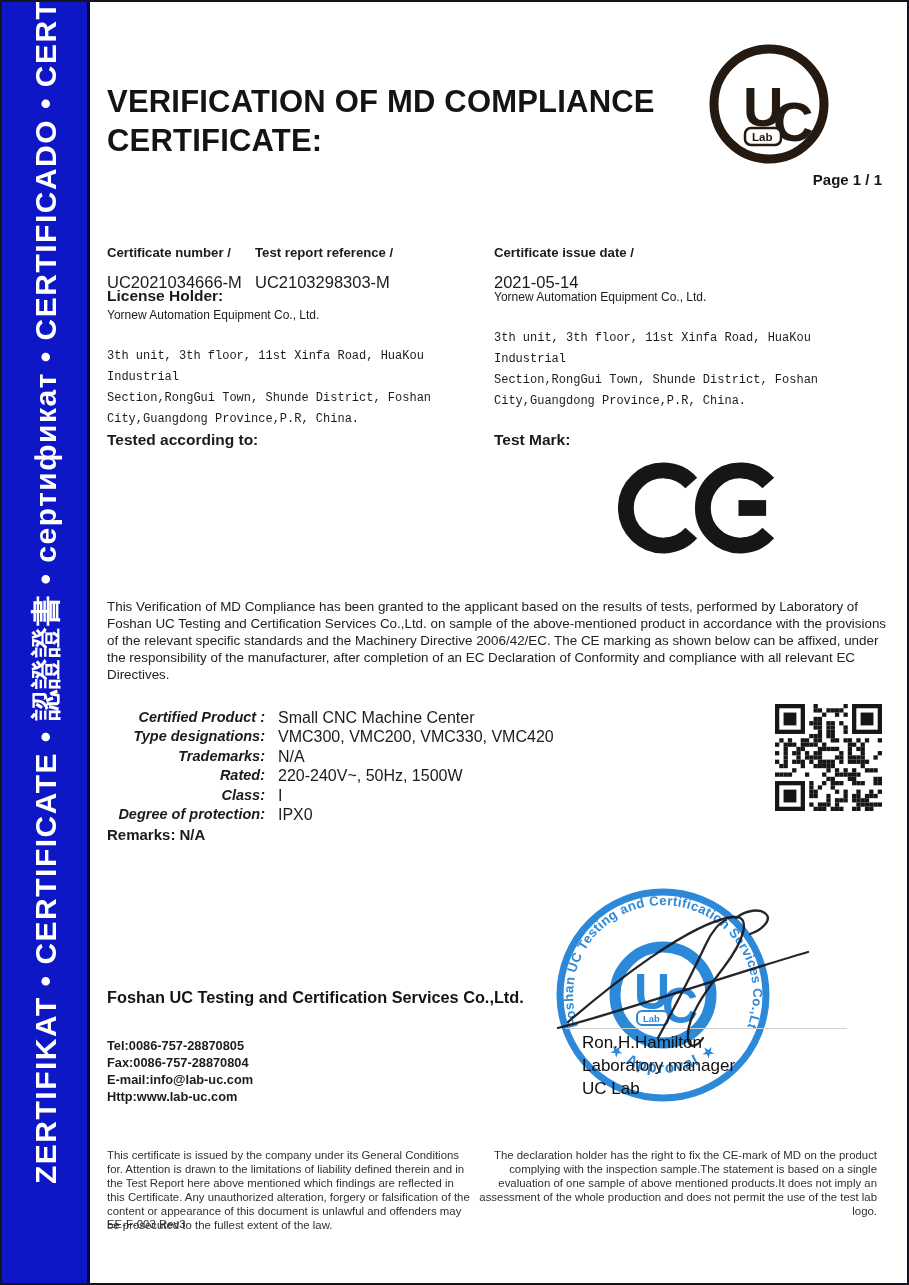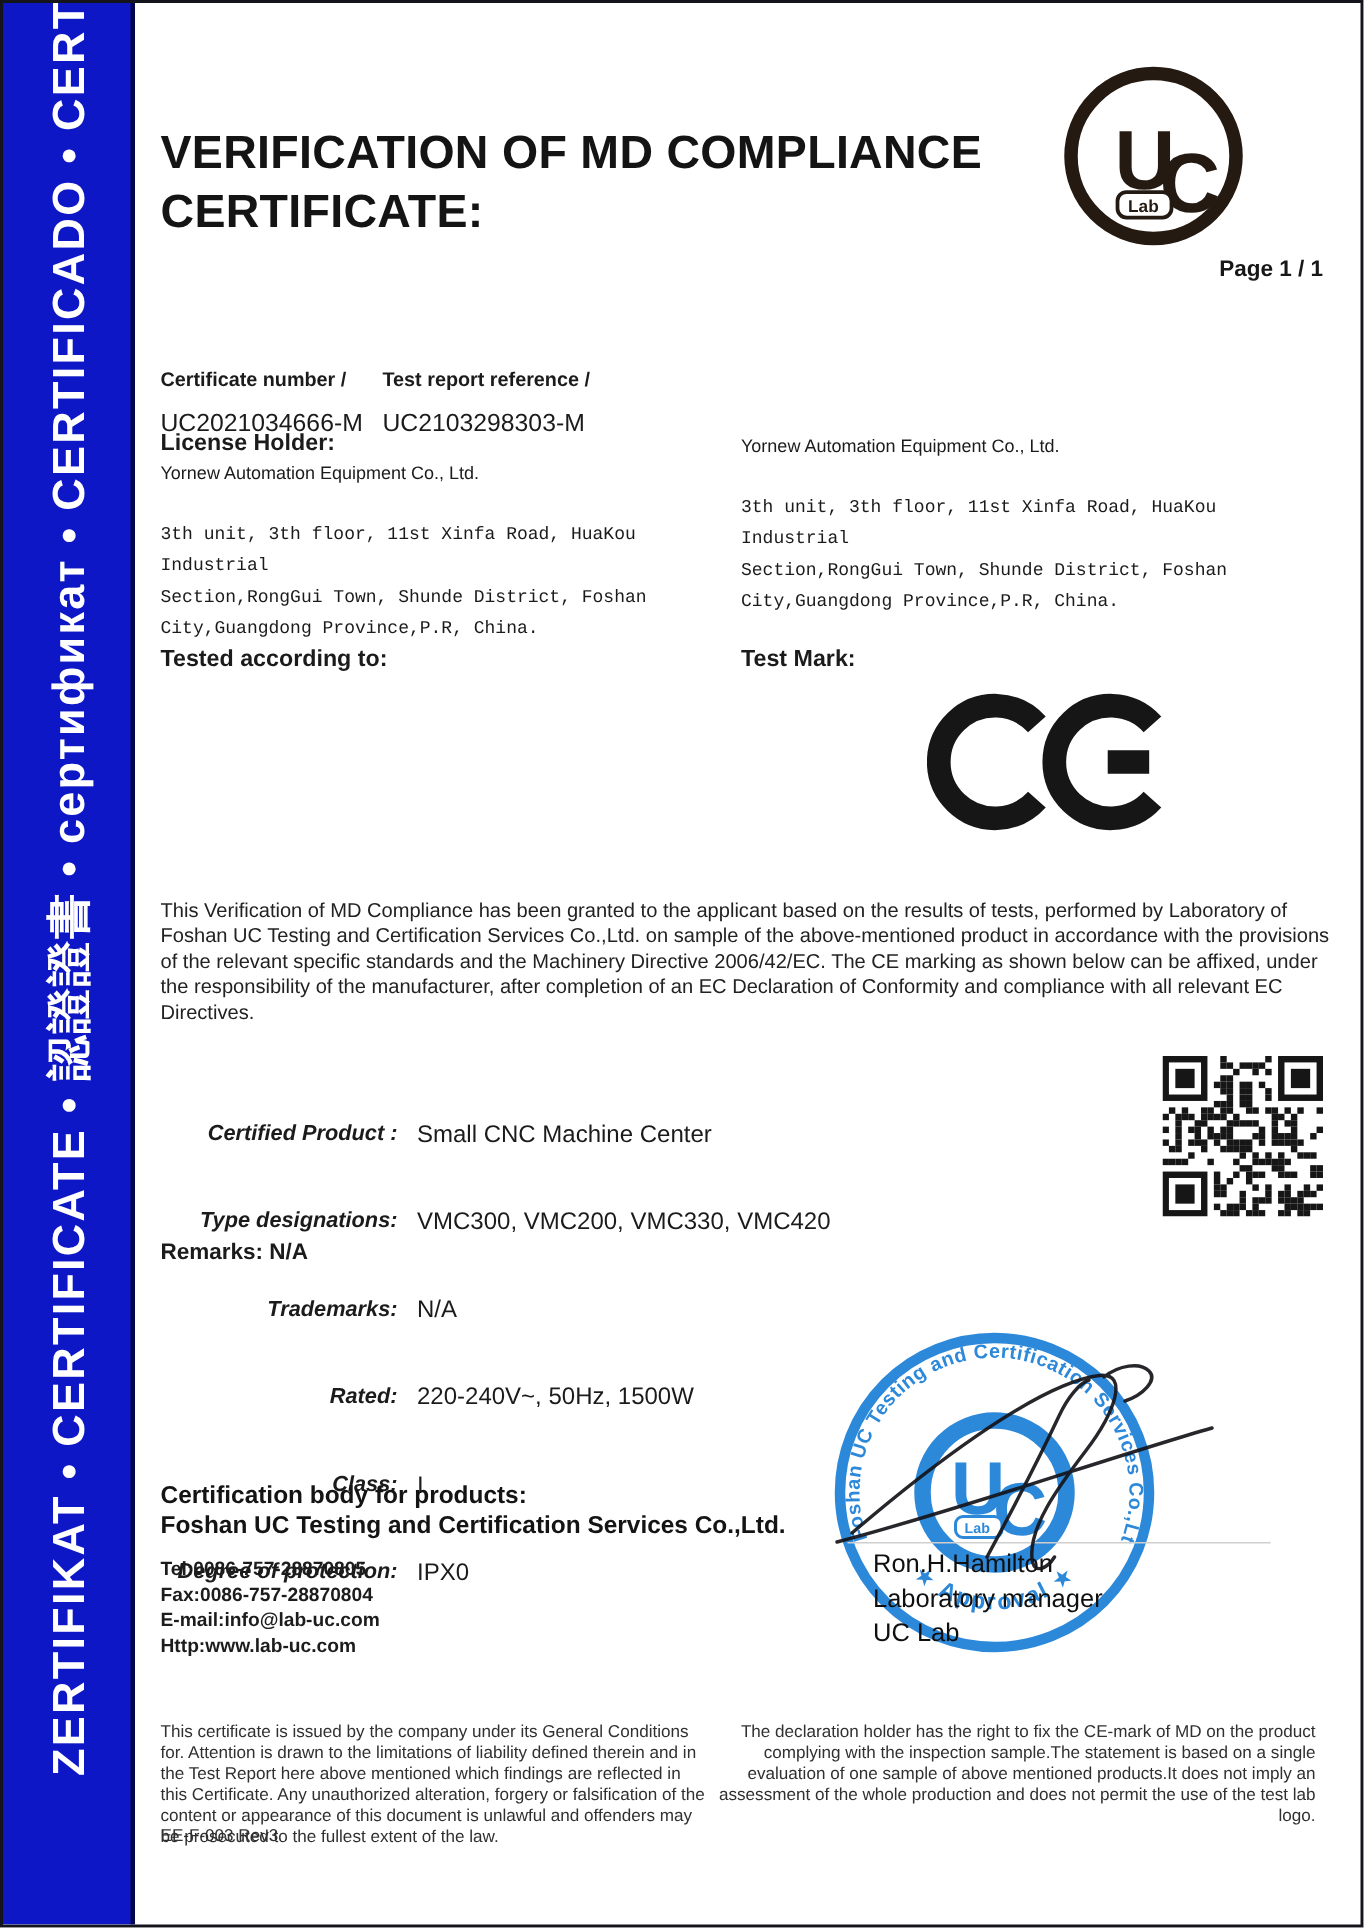--- a/index.html
+++ b/index.html
@@ -21,21 +21,21 @@
   .meta-label{font-size:13.2px;font-weight:bold;margin-top:37px;}
   .meta-value{font-size:16.5px;margin-top:13px;}
   .party{top:285px;}
   .party-label{font-weight:bold;font-size:15.5px;}
   .party-name{font-size:12px;margin-top:3px;}
   .party-address{margin-top:24px;font-size:12px;line-height:21px;font-family:Liberation Mono, monospace;}
   .section-label{font-weight:bold;font-size:15.5px;}
   .standards{left:105px;top:479px;font-size:16.5px;line-height:21.5px;}
   .statement{left:105px;top:597px;width:782px;font-size:13.4px;line-height:16.9px;color:#222;}
   .product{left:105px;top:706px;}
-  .prow{display:flex;line-height:19.4px;margin-top:39px;}
+  .prow{display:flex;line-height:19.4px;}
   .plabel{width:158px;text-align:right;font-style:italic;font-weight:bold;font-size:14.5px;}
   .pvalue{padding-left:13px;font-size:16px;}
   .remarks{left:105px;top:824px;font-weight:bold;font-size:15px;}
   .certbody{left:105px;top:985px;font-weight:bold;font-size:16.3px;line-height:20px;color:#141414;}
   .contacts{left:105px;top:1035px;font-weight:bold;font-size:12.8px;line-height:17px;color:#1c1c1c;}
   .sig-line{left:563px;top:1026px;width:282px;border-top:1.5px solid #cfcfcf;}
   .signer{left:580px;top:1029px;font-size:17px;line-height:23px;color:#0f0f0f;}
   .footer{font-size:11.4px;line-height:14px;color:#303030;}
   .footer-left{left:105px;top:1146px;width:366px;}
   .footer-right{left:477px;top:1146px;width:398px;text-align:right;}
@@ -66,20 +66,24 @@
 
   <div class="abs page-label">Page  1 / 1</div>
 
   <div class="abs meta-col" style="left:105px">
     <div class="meta-label">Certificate number /</div>
     <div class="meta-value">UC2021034666-M</div>
   </div>
   <div class="abs meta-col" style="left:253px">
     <div class="meta-label">Test report reference /</div>
     <div class="meta-value">UC2103298303-M</div>
+  </div>
+  <div class="abs meta-col" style="left:492px">
+    <div class="meta-label">Certificate issue date /</div>
+    <div class="meta-value">2021-05-14</div>
   </div>
 
   <div class="abs party" style="left:105px;width:378px">
     <div class="party-label">License Holder:</div>
     <div class="party-name">Yornew Automation Equipment Co., Ltd.</div>
     <div class="party-address">
       <div>3th unit, 3th floor, 11st Xinfa Road, HuaKou Industrial</div>
       <div>Section,RongGui Town, Shunde District, Foshan</div>
       <div>City,Guangdong Province,P.R, China.</div>
     </div>
@@ -347,21 +351,20 @@
         <rect x="75.60000000000001" y="0" width="29.400000000000002" height="29.400000000000002"></rect>
         <rect fill="#fff" x="79.8" y="4.2" width="21" height="21"></rect>
         <rect x="84" y="8.4" width="12.600000000000001" height="12.600000000000001"></rect>
         <rect x="0" y="75.60000000000001" width="29.400000000000002" height="29.400000000000002"></rect>
         <rect fill="#fff" x="4.2" y="79.8" width="21" height="21"></rect>
         <rect x="8.4" y="84" width="12.600000000000001" height="12.600000000000001"></rect>
       </g>
     </svg>
 
   <div class="abs certbody">
-    <div>Certification body for products:</div>
     <div>Foshan UC Testing and Certification Services Co.,Ltd.</div>
   </div>
   <div class="abs contacts">
     <div>Tel:0086-757-28870805</div>
     <div>Fax:0086-757-28870804</div>
     <div>E-mail:info@lab-uc.com</div>
     <div>Http:www.lab-uc.com</div>
   </div>
 
   <svg class="abs" style="left:548px;top:880px;opacity:.93" width="226" height="226" viewBox="0 0 226 226">

